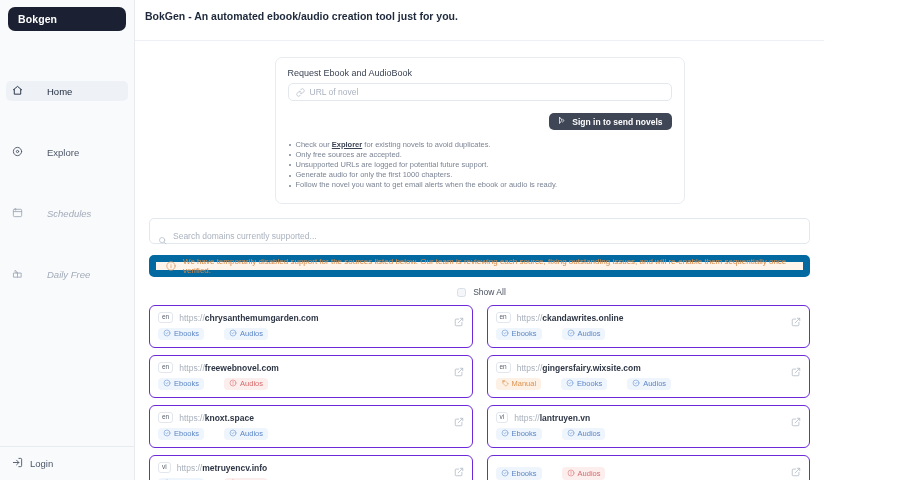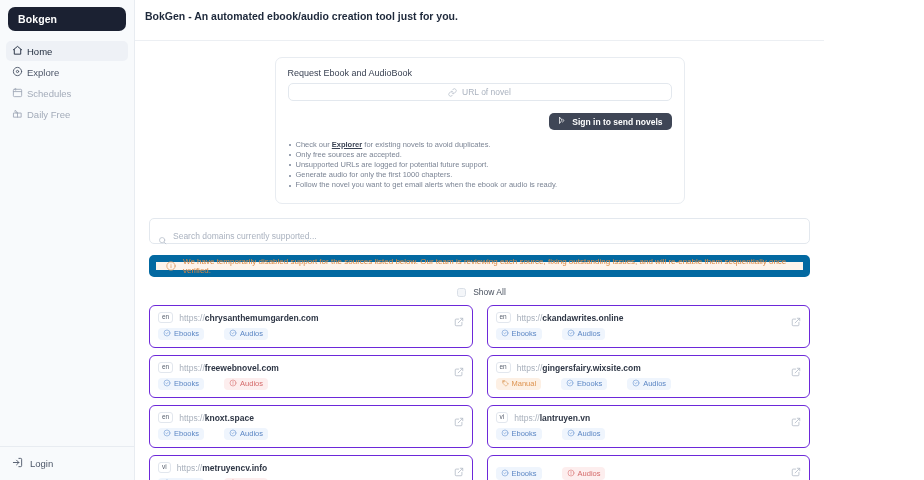--- a/index.html
+++ b/index.html
@@ -30,30 +30,31 @@
     padding: 0 10px;
   }
   .brand-text {
     color: #ffffff;
     font-size: 10.5px;
     font-weight: bold;
     letter-spacing: .1px;
   }
   .nav { display: flex; flex-direction: column; gap: 1px; padding: 0 6px; }
   .nav-item {
-    display: flex; align-items: center; gap: 4px;
+    display: flex; align-items: center; gap: 24px;
     height: 20px;
     padding: 0 6px;
     border-radius: 5px;
     font-size: 9.5px;
     color: #4d5668;
     cursor: pointer;
+    margin-top: 40px;
   }
   .nav-item.active { background: #eef1f6; color: #1e293b; }
-  .nav-item.muted { color: #a3abb9; }
+  .nav-item.muted { color: #a3abb9; font-style: italic; }
   .nav-item svg { flex: 0 0 11px; }
   .nav-spacer { flex: 1 1 auto; }
   .sidebar-footer {
     border-top: 1px solid #e8ecf1;
     padding: 7px 12px 0 12px;
     margin-bottom: 8px;
   }
   .login-row {
     display: flex; align-items: center; gap: 7px;
     font-size: 9.5px; color: #4d5668; cursor: pointer;
@@ -87,21 +88,20 @@
     padding: 10px 12px 12px 12px;
   }
   .req-label { font-size: 9px; color: #3b4354; margin-bottom: 5px; }
   .input-box {
     height: 18px;
     border: 1px solid #e3e8ee;
     border-radius: 5px;
     display: flex; align-items: center;
     padding: 0 7px; gap: 5px;
     background: #fff;
-    justify-content: center;
   }
   .input-box .ph { font-size: 8.5px; color: #aab2bf; }
   .btn-row { display: flex; justify-content: flex-end; margin-top: 12px; }
   .primary-btn {
     background: #3f4656;
     color: #ffffff;
     border-radius: 5px;
     height: 17px;
     display: flex; align-items: center; gap: 5px;
     padding: 0 9px;

